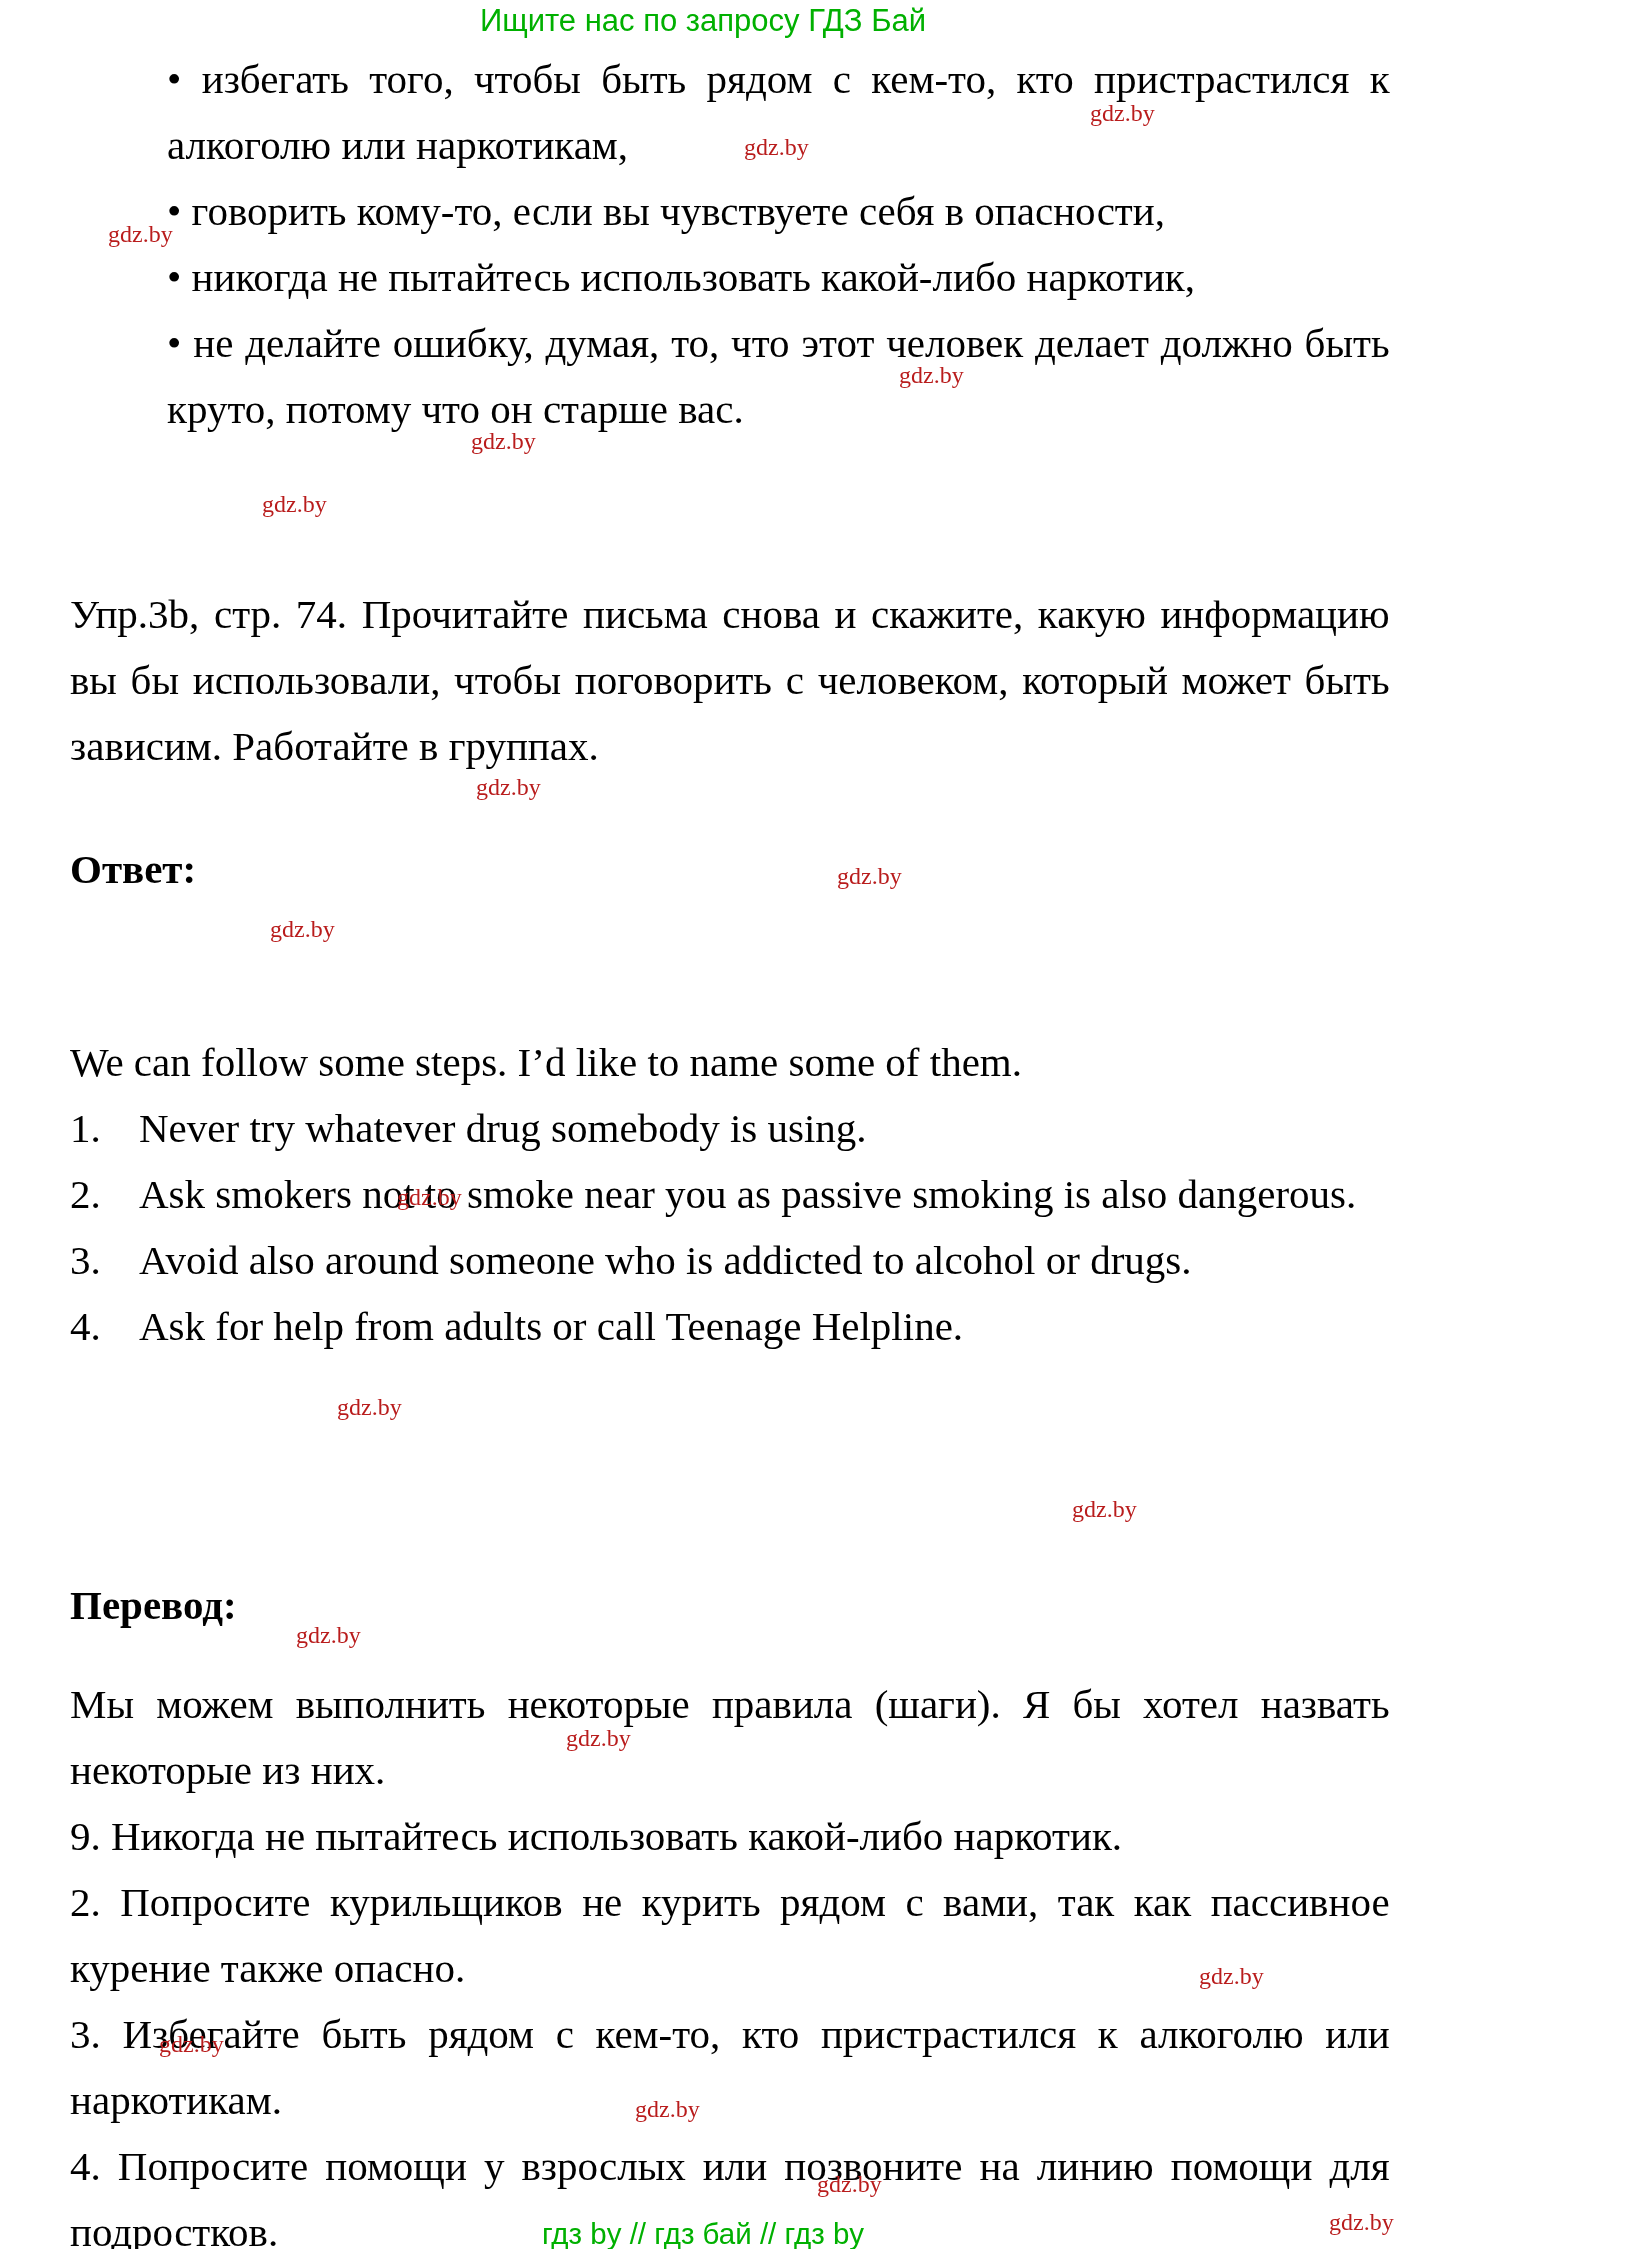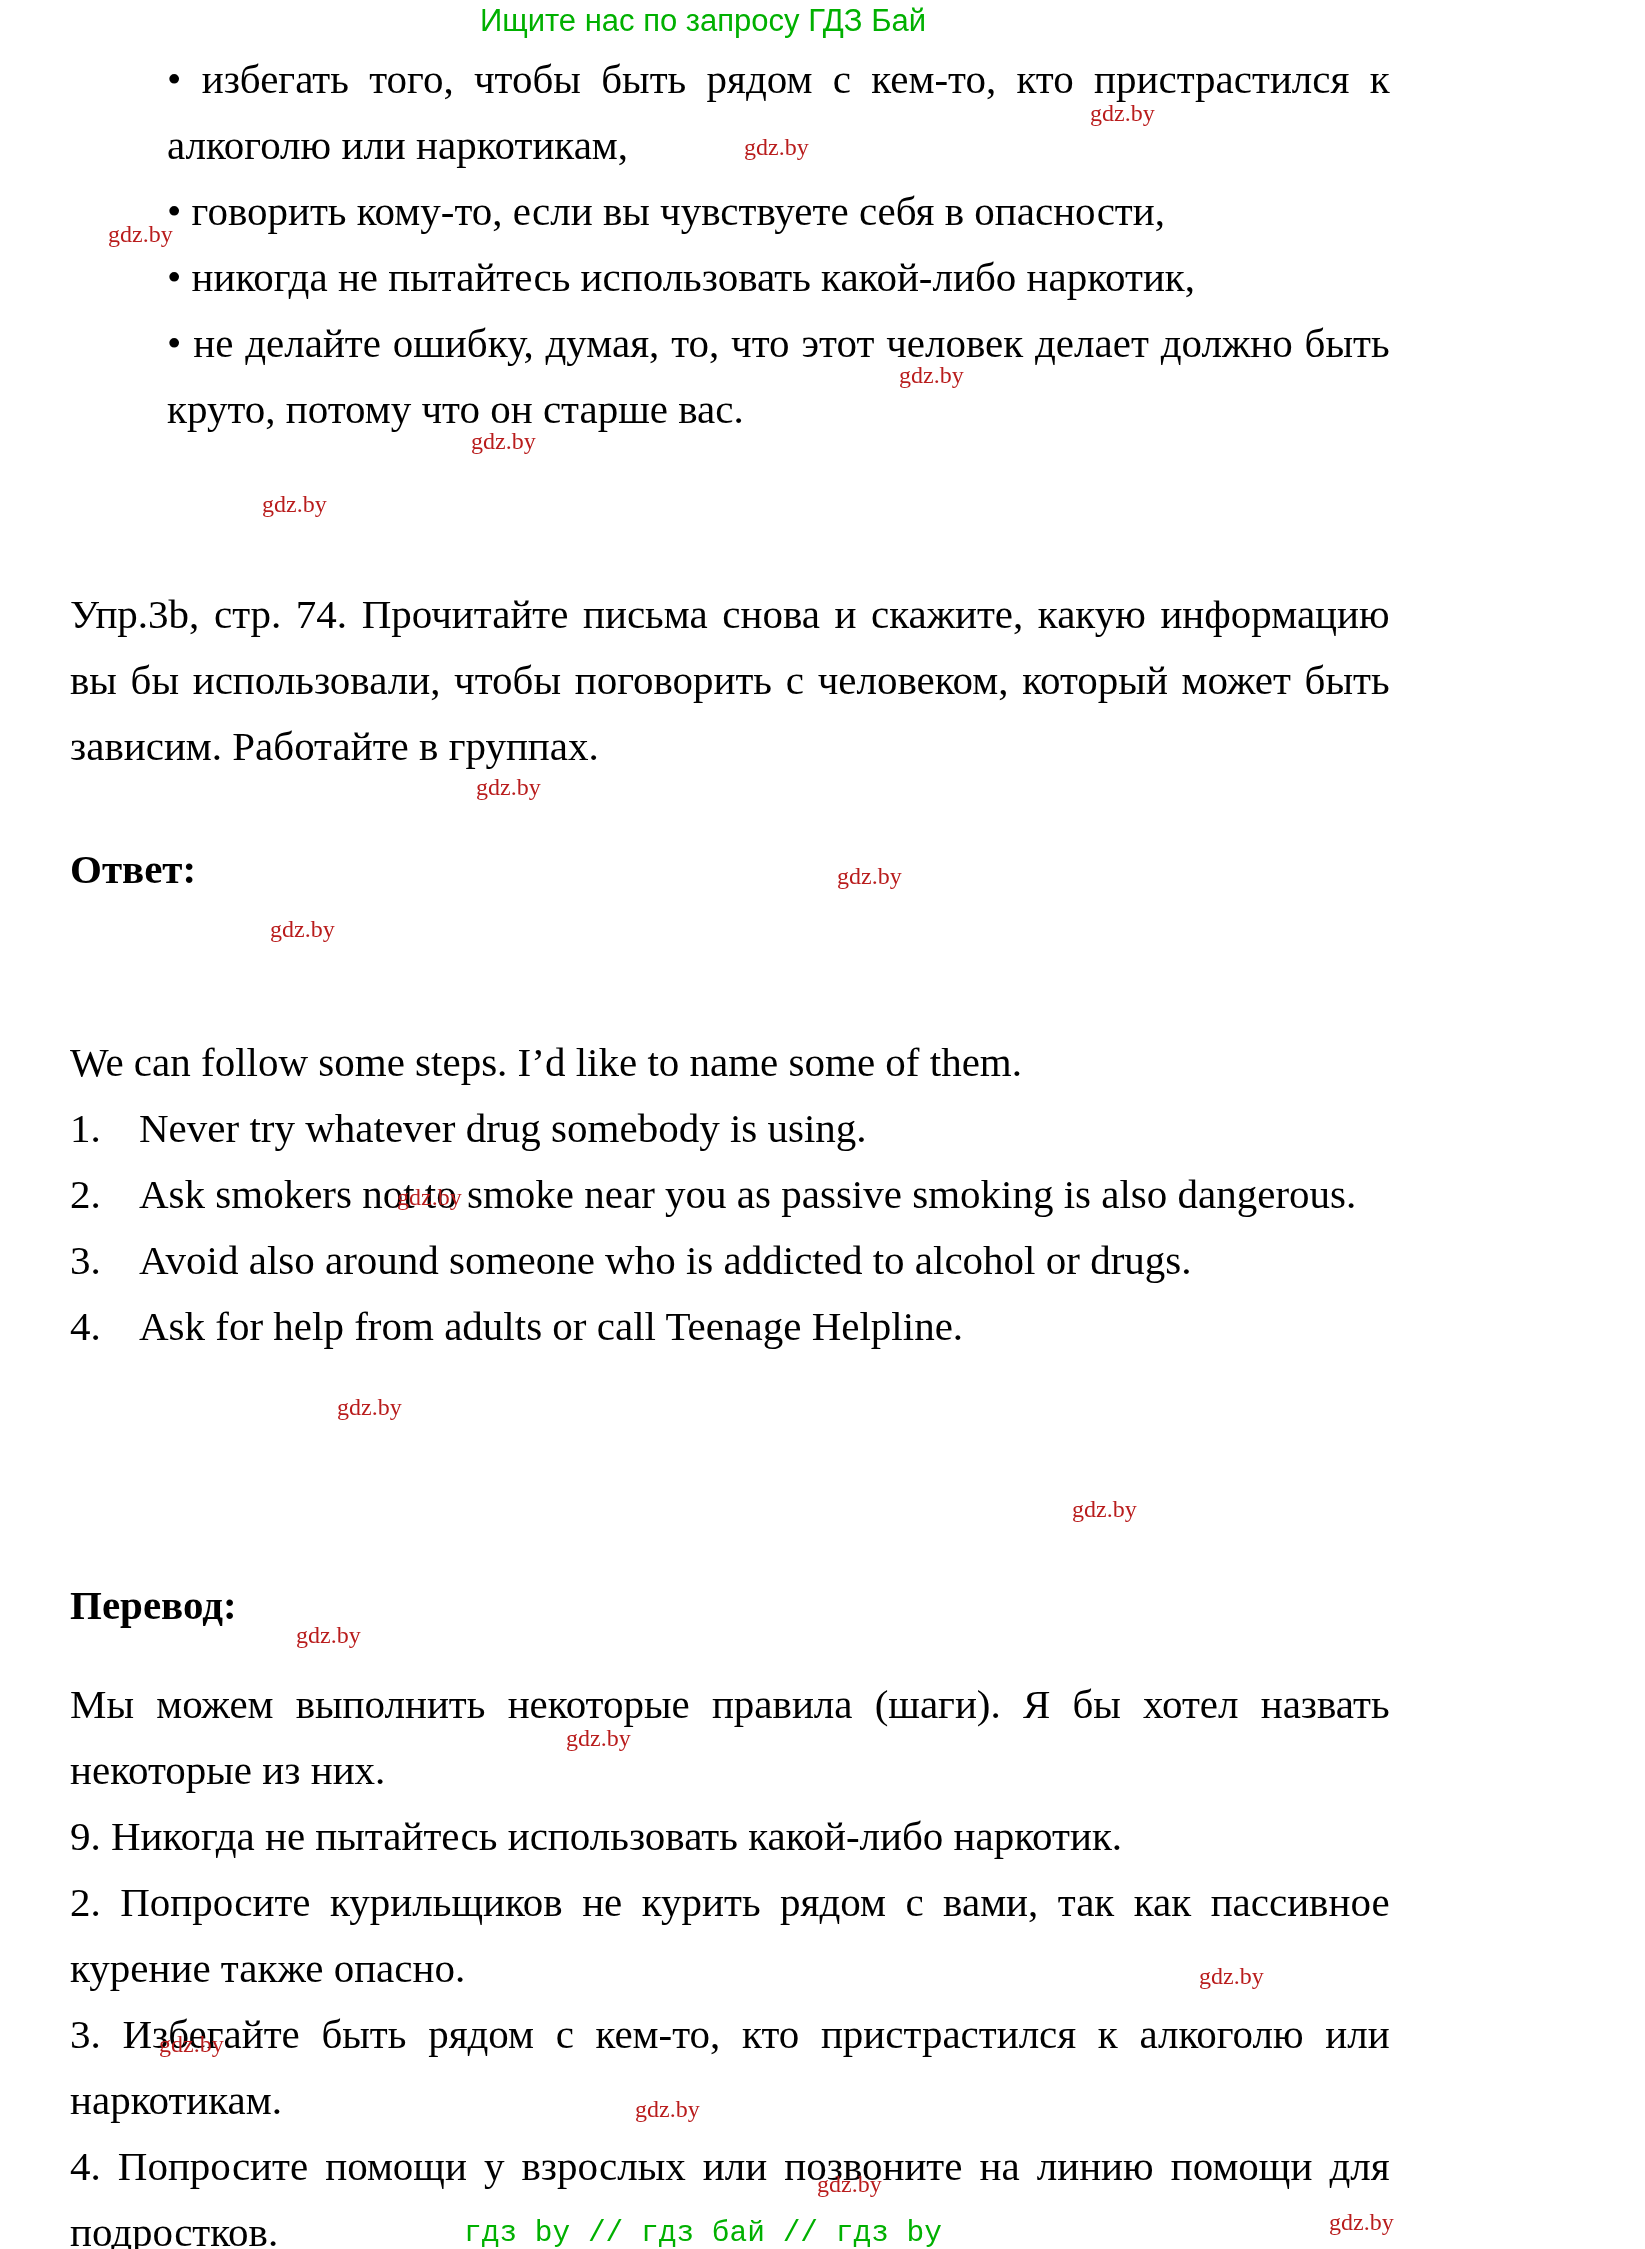--- a/index.html
+++ b/index.html
@@ -43,21 +43,21 @@
   .ru-label { margin-top: 213px; }
   .ru-intro { margin-top: 33px; text-align: justify; }
   .ru-list { list-style: none; }
   .ru-list li { text-align: justify; }
   .footer {
     position: absolute;
     top: 2217px;
     left: 0;
     right: 0;
     text-align: center;
-    font-family: Liberation Mono, monospace;
+    font-family: Liberation Sans, sans-serif;
     font-size: 29.5px;
     line-height: 33px;
     color: #00b000;
   }
   .wm {
     position: absolute;
     font-family: Liberation Serif, serif;
     font-size: 24px;
     line-height: 26px;
     color: #b91c1c;

